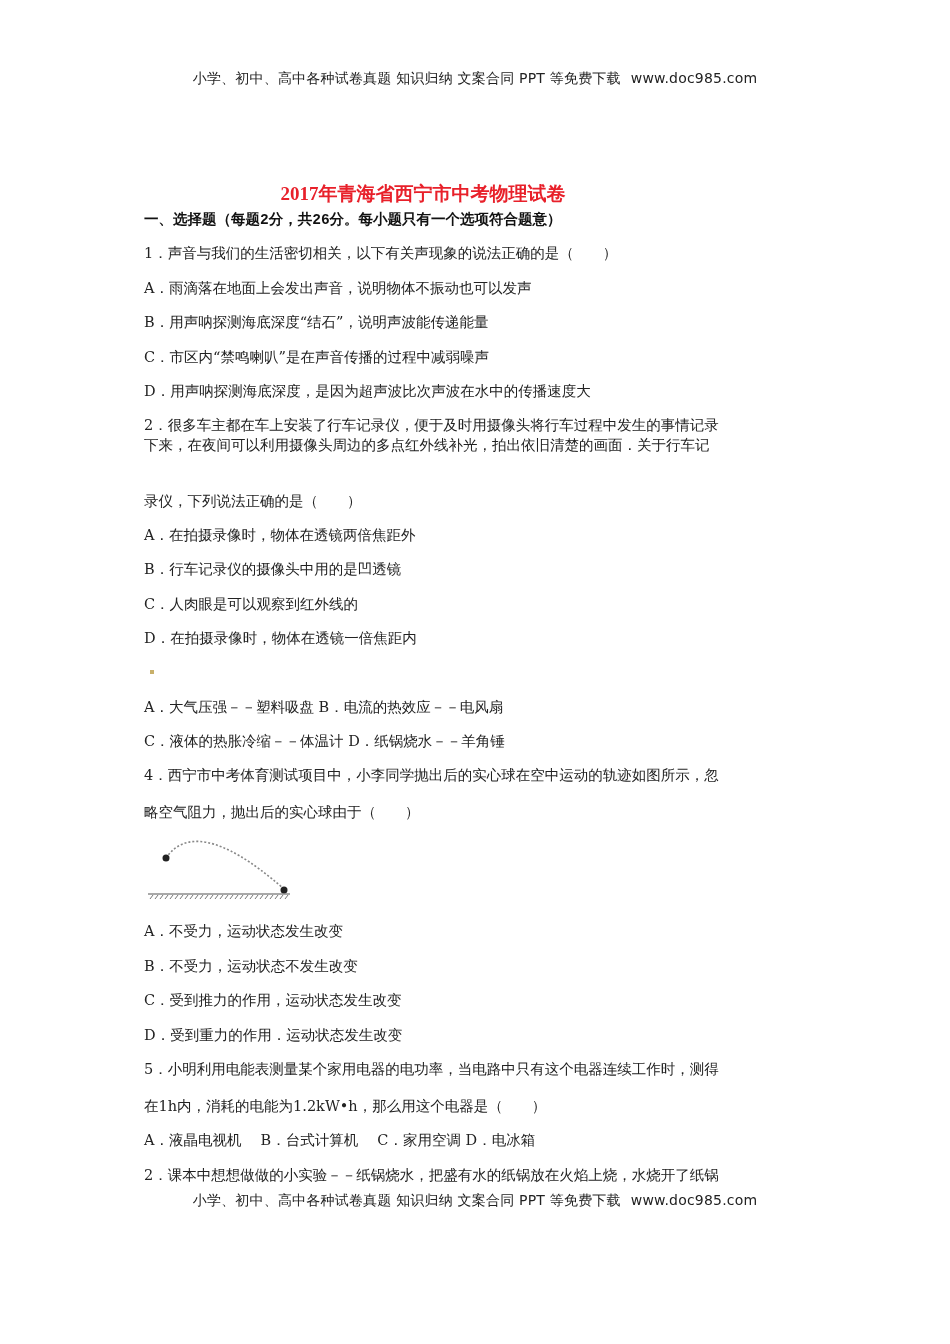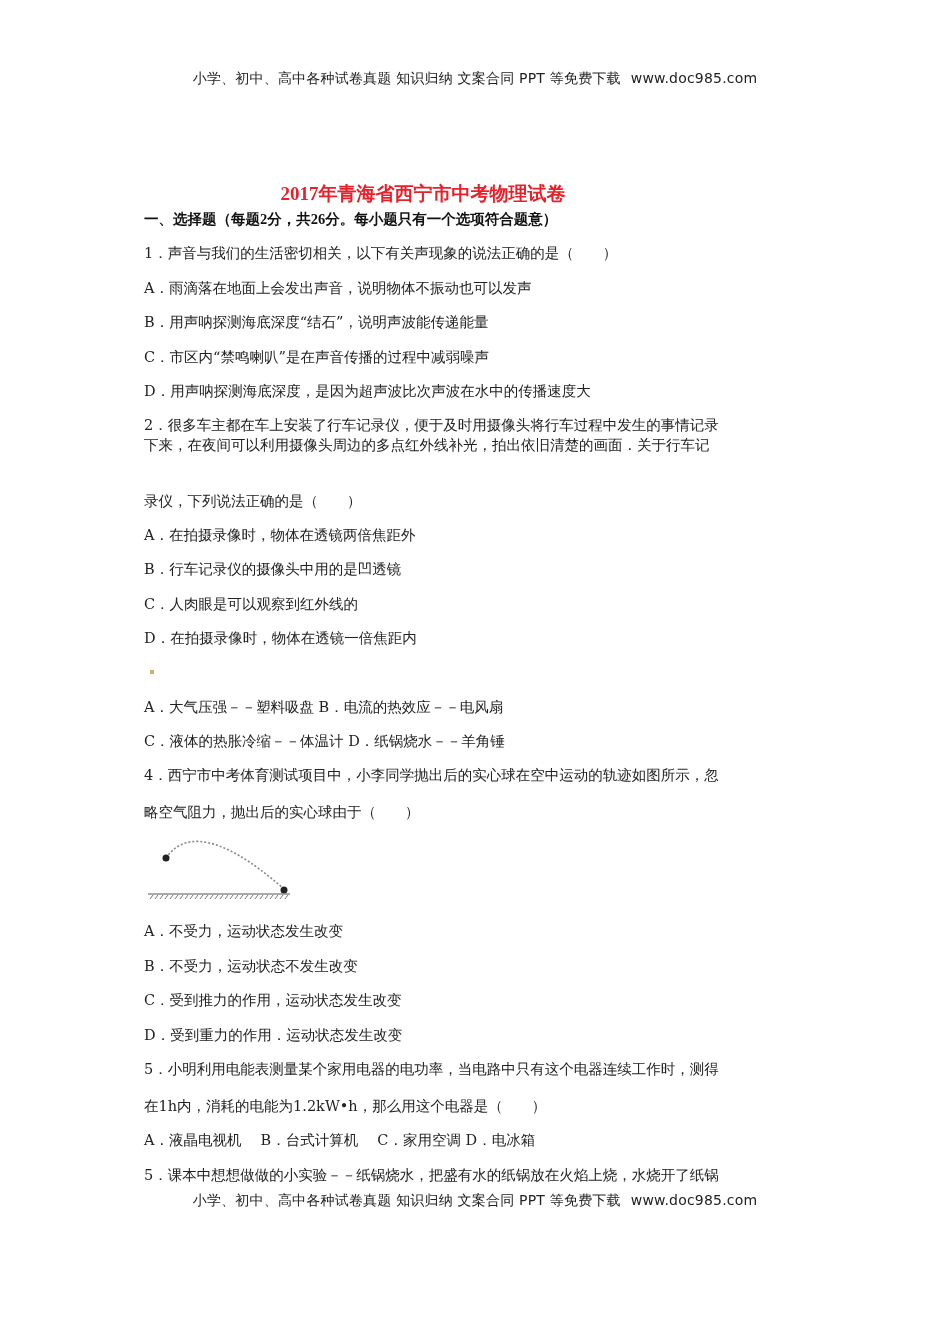--- a/index.html
+++ b/index.html
@@ -8,21 +8,21 @@
   .watermark { position: absolute; left: 0; width: 950px; text-align: center;
                font-family: "DejaVu Sans", "Liberation Sans", sans-serif;
                font-size: 14px; color: #222; letter-spacing: 0.2px; }
   .watermark .url { margin-left: 10px; }
   .wm-top { top: 70px; }
   .wm-bottom { top: 1192px; }
   .title { position: absolute; top: 157px; left: 0; width: 846px; text-align: center;
            font-family: Liberation Serif, serif;
            font-weight: bold; font-size: 19px; color: #e8202a; margin-top: 24px; }
   .section { position: absolute; top: 210px; left: 144px;
-             font-family: Liberation Serif, serif;
+             font-family: Liberation Mono, monospace;
              font-weight: bold; font-size: 14.5px; color: #111; }
   .line { position: absolute; left: 144px; font-size: 14.5px; white-space: nowrap; color: #222; text-align: right; }
   .marker { display: inline-block; width: 4px; height: 4px; background: #c8b06a; margin-left: 6px; vertical-align: middle; }
   .figure { position: absolute; left: 148px; top: 833px; width: 145px; height: 68px; }
 </style>
 </head>
 <body>
 
 <div class="watermark wm-top">
   <span>小学、初中、高中各种试卷真题 知识归纳 文案合同 PPT 等免费下载</span><span class="url">www.doc985.com</span>
@@ -92,17 +92,17 @@
 
 <div class="line" style="top:922px">A．不受力，运动状态发生改变</div>
 <div class="line" style="top:957px">B．不受力，运动状态不发生改变</div>
 <div class="line" style="top:991px">C．受到推力的作用，运动状态发生改变</div>
 <div class="line" style="top:1026px">D．受到重力的作用．运动状态发生改变</div>
 
 <div class="line" style="top:1060px">5．小明利用电能表测量某个家用电器的电功率，当电路中只有这个电器连续工作时，测得</div>
 <div class="line" style="top:1097px">在1h内，消耗的电能为1.2kW•h，那么用这个电器是（　　）</div>
 <div class="line" style="top:1131px">A．液晶电视机　 B．台式计算机　 C．家用空调 D．电冰箱</div>
 
-<div class="line" style="top:1166px">5．课本中想想做做的小实验－－纸锅烧水，把盛有水的纸锅放在火焰上烧，水烧开了纸锅</div>
+<div class="line" style="top:1166px">2．课本中想想做做的小实验－－纸锅烧水，把盛有水的纸锅放在火焰上烧，水烧开了纸锅</div>
 
 <div class="watermark wm-bottom">
   <span>小学、初中、高中各种试卷真题 知识归纳 文案合同 PPT 等免费下载</span><span class="url">www.doc985.com</span>
 </div>
 
 </body></html>

